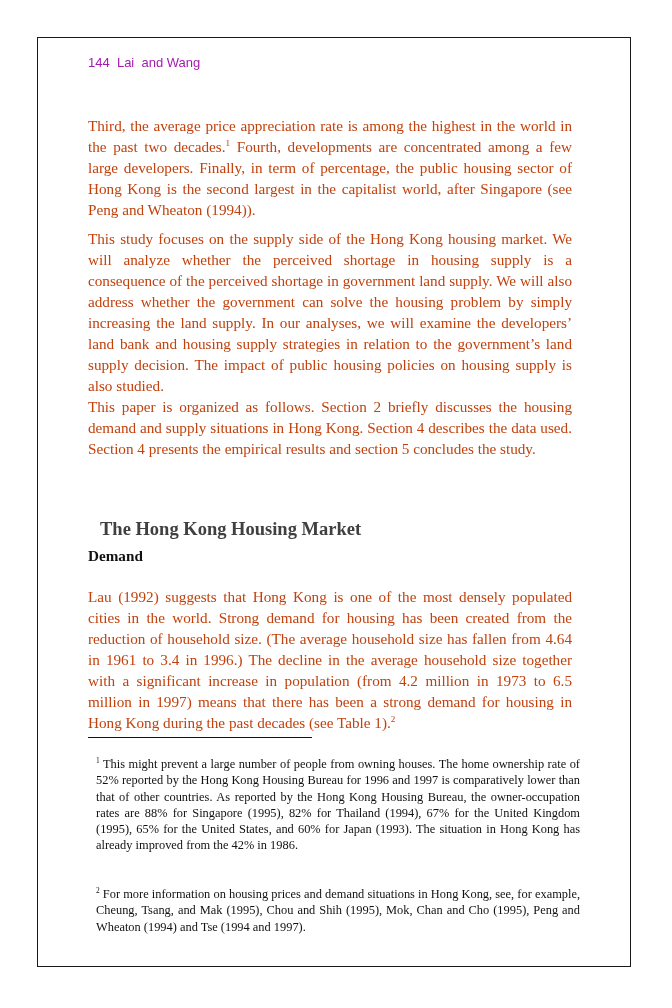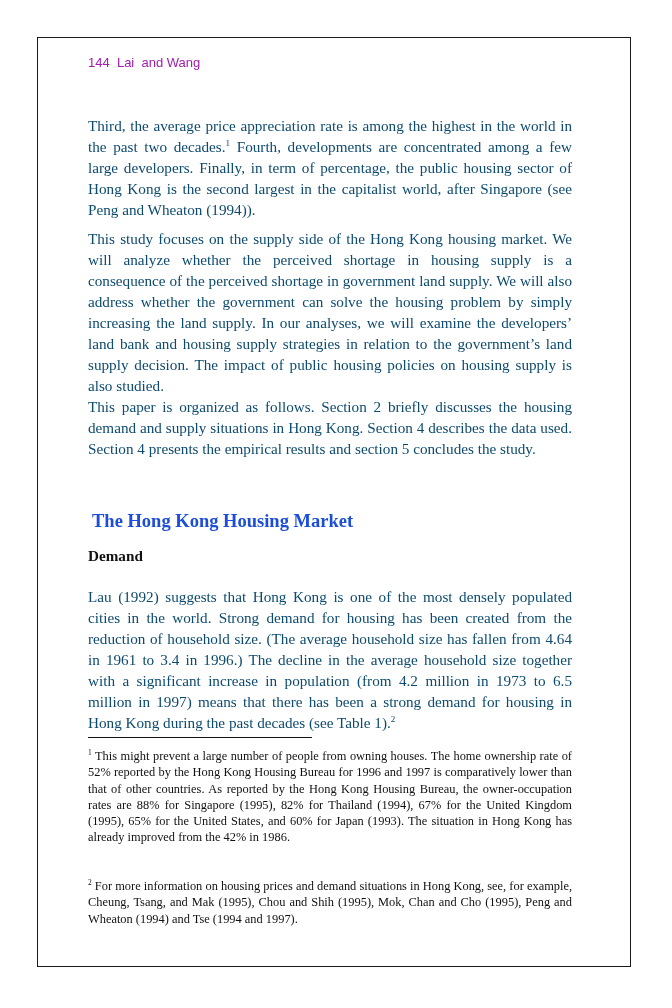--- a/index.html
+++ b/index.html
@@ -32,38 +32,38 @@
     color: #a21caf;
     white-space: pre;
   }
   .body-text {
     position: absolute;
     left: 88px;
     width: 484px;
     font-family: "Liberation Serif", serif;
     font-size: 15.2px;
     line-height: 21px;
-    color: #0c4a6e;
+    color: #c2410c;
     text-align: justify;
     margin: 0;
   }
   .body-text sup, .footnote sup {
     font-size: 60%;
     line-height: 0;
     vertical-align: super;
   }
   .section-heading {
     position: absolute;
     left: 88px;
     top: 507px;
     font-family: "Liberation Serif", serif;
     font-weight: bold;
     font-size: 18.5px;
-    color: #1d4ed8;
-    margin: 4px;
+    color: #404040;
+    margin: 12px;
   }
   .subsection-heading {
     position: absolute;
     left: 88px;
     top: 547px;
     font-family: "Liberation Serif", serif;
     font-size: 15.2px;
     color: #111;
     margin: 0;
   }
@@ -77,21 +77,21 @@
   }
   .footnote {
     position: absolute;
     left: 88px;
     width: 484px;
     font-family: "Liberation Serif", serif;
     font-size: 12.4px;
     line-height: 16.3px;
     color: #111;
     text-align: justify;
-    margin: 0;
+    margin: 8px;
   }
 </style>
 </head>
 <body>
 
 <div class="page"></div>
 
 <div class="running-head">144  Lai  and Wang</div>
 
 <p class="body-text" style="top:115px;"><span>Third, the average price appreciation rate is among the highest in the world in the past two decades.</span><sup>1</sup><span> Fourth, developments are concentrated among a few large developers. Finally, in term of percentage, the public housing sector of Hong Kong is the second largest in the capitalist world, after Singapore (see Peng and Wheaton (1994)).</span></p>

